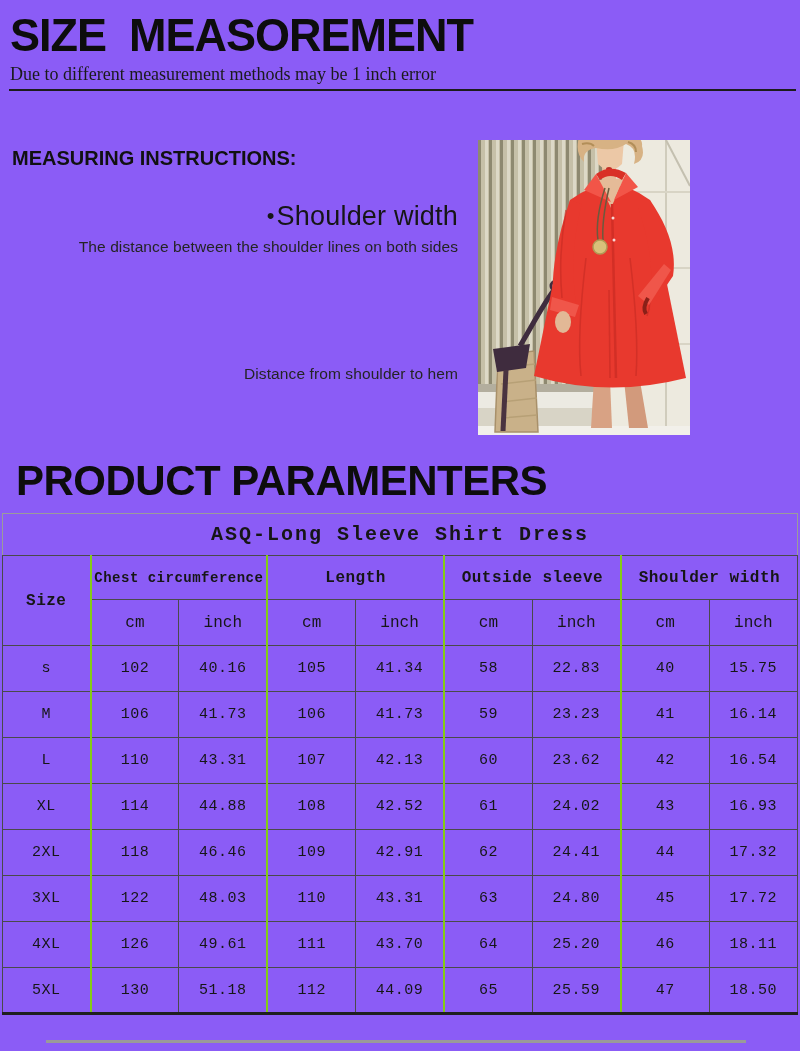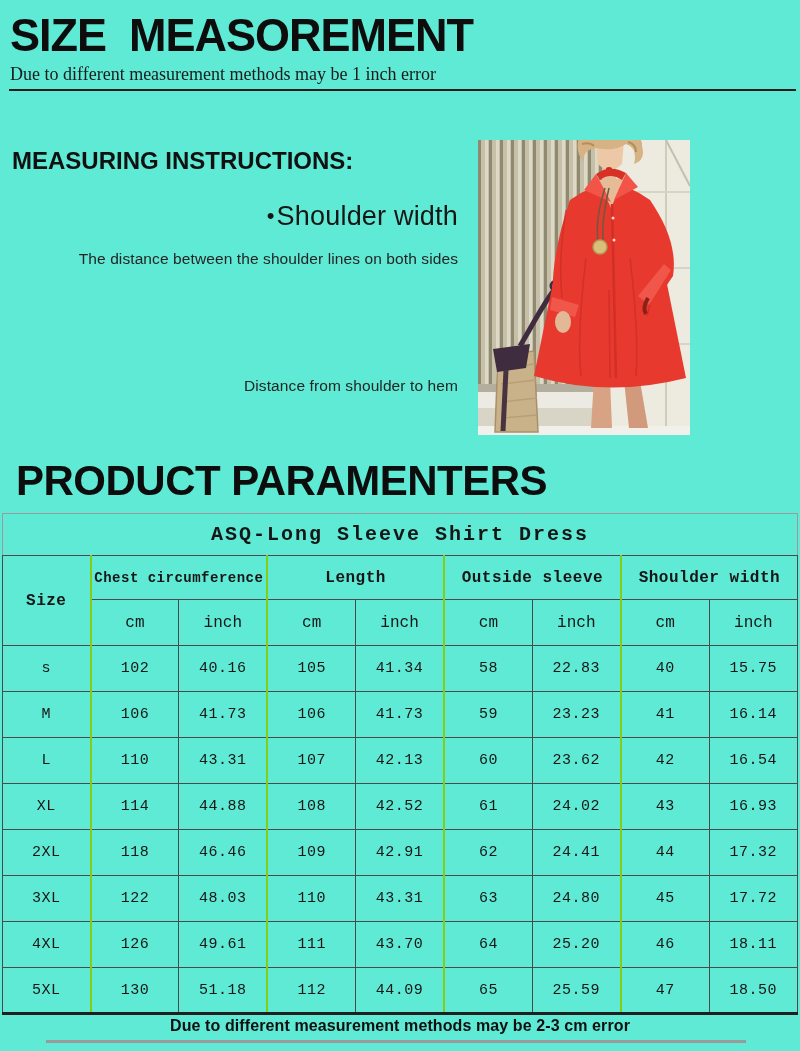--- a/index.html
+++ b/index.html
@@ -1,21 +1,21 @@
 <!DOCTYPE html>
 <html><head>
 <meta charset="utf-8">
 <style>
   * { box-sizing: border-box; }
   html, body { margin: 0; padding: 0; background: #ffffff; }
   #canvas {
     position: relative;
     width: 800px;
     height: 1051px;
-    background: #5eead4;
+    background: #8b5cf6;
     font-family: "Liberation Sans", sans-serif;
     overflow: hidden;
   }
 
   
   .main-title {
     position: absolute; left: 10px; top: 8px;
     font-size: 45px; font-weight: 800; color: #0d0d0d;
     letter-spacing: -1px; white-space: pre;
     transform: scaleY(1.04); transform-origin: left top;
@@ -26,34 +26,34 @@
     font-size: 18px; color: #1a1a1a; white-space: pre;
   }
   .rule-top {
     position: absolute; left: 9px; top: 89px;
     width: 787px; height: 2px; background: #1c1c1c;
   }
 
   
   .instr-heading {
     position: absolute; left: 12px; top: 147px;
-    font-size: 24px; font-weight: bold; color: #111;
+    font-size: 20px; font-weight: bold; color: #111;
     letter-spacing: 0px;
   }
   .instr-item { position: absolute; left: 28px; width: 430px; text-align: right; }
   .instr-item.i0 { top: 201px; }
   .instr-item.i1 { top: 280px; }
   .instr-item.i2 { top: 359px; }
   .instr-term {
     font-size: 27px; font-weight: 400; color: #161616;
     letter-spacing: 0.2px;
   }
   .instr-term .bullet { font-size: 22px; margin-right: 2px; position: relative; top: -2px; }
   .instr-desc {
-    font-size: 15.5px; color: #242424; margin-top: 18px; margin-left: 9px;
+    font-size: 15.5px; color: #242424; margin-top: 6px; margin-left: 9px;
     letter-spacing: 0.1px;
   }
 
   
   .photo {
     position: absolute; left: 478px; top: 140px;
     width: 212px; height: 295px; overflow: hidden;
   }
   .photo svg { display: block; }
 
@@ -317,16 +317,15 @@
           <td class="grp">112</td>
           <td>44.09</td>
           <td class="grp">65</td>
           <td>25.59</td>
           <td class="grp">47</td>
           <td>18.50</td>
         </tr>
       </tbody>
   </table>
 
-  <div class="footer-note">Due to different measurement methods may be 2-3 cm error</div>
   <div class="footer-line"></div>
 
 </div>
 
 </body></html>

